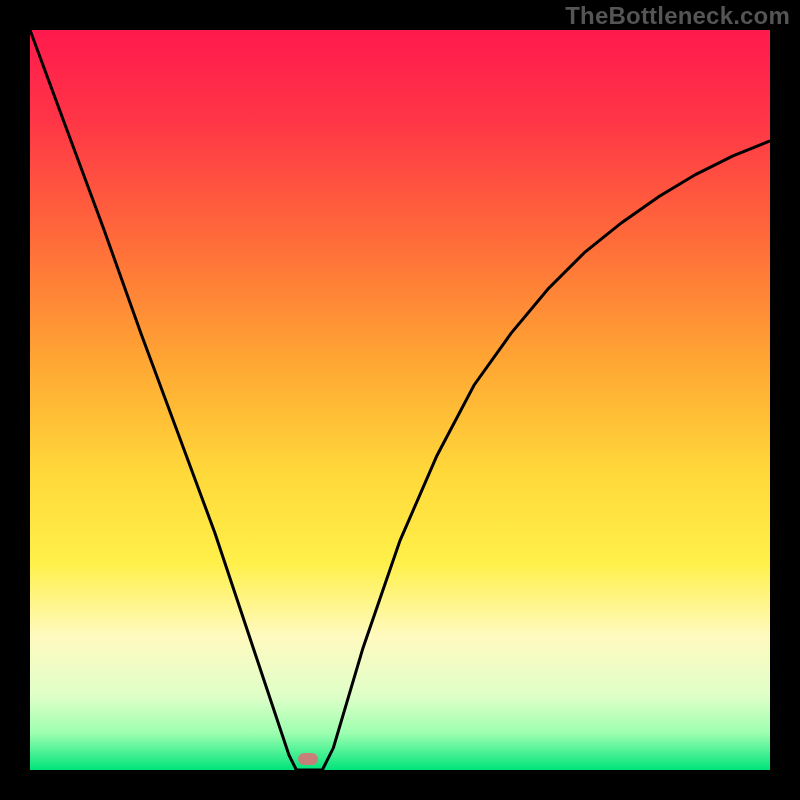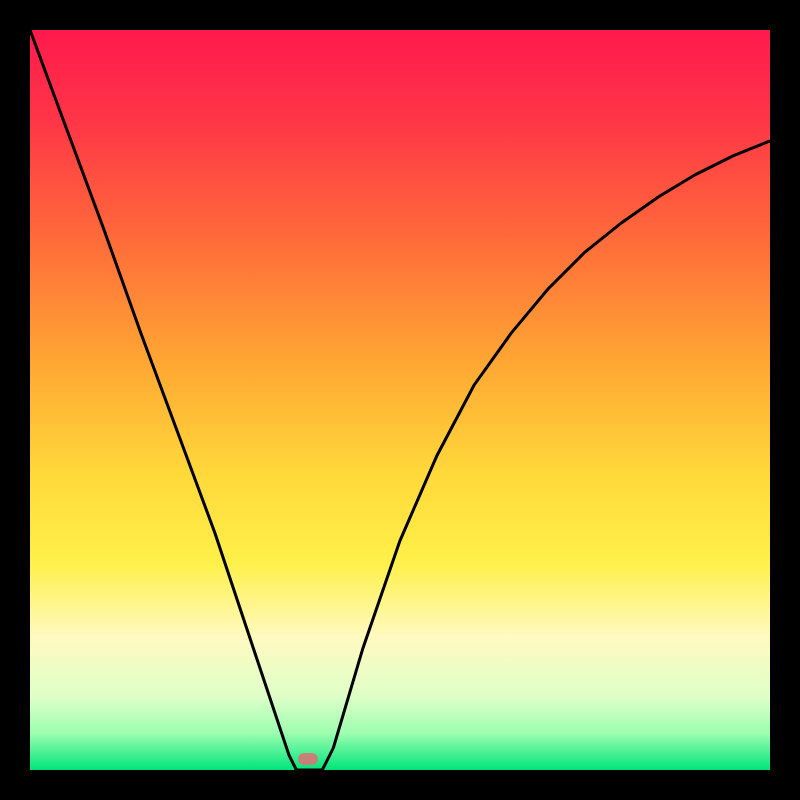--- a/index.html
+++ b/index.html
@@ -47,20 +47,21 @@
     border-radius: 6px;
     background: #cf7a78;
     transform: translate(-50%, -50%);
     opacity: 0.95;
   }
 </style>
 </head>
 <body>
 
 <div class="frame">
+  <div class="watermark">TheBottleneck.com</div>
 
   <div class="plot-area">
     <svg id="plot-svg" viewBox="0 0 740 740">
       <defs>
         <linearGradient id="bg-grad" x1="0" y1="0" x2="0" y2="1">
             <stop offset="0%" stop-color="#ff1a4d"></stop>
             <stop offset="12%" stop-color="#ff3547"></stop>
             <stop offset="28.000000000000004%" stop-color="#ff6a3a"></stop>
             <stop offset="45%" stop-color="#ffa733"></stop>
             <stop offset="60%" stop-color="#ffd93a"></stop>

